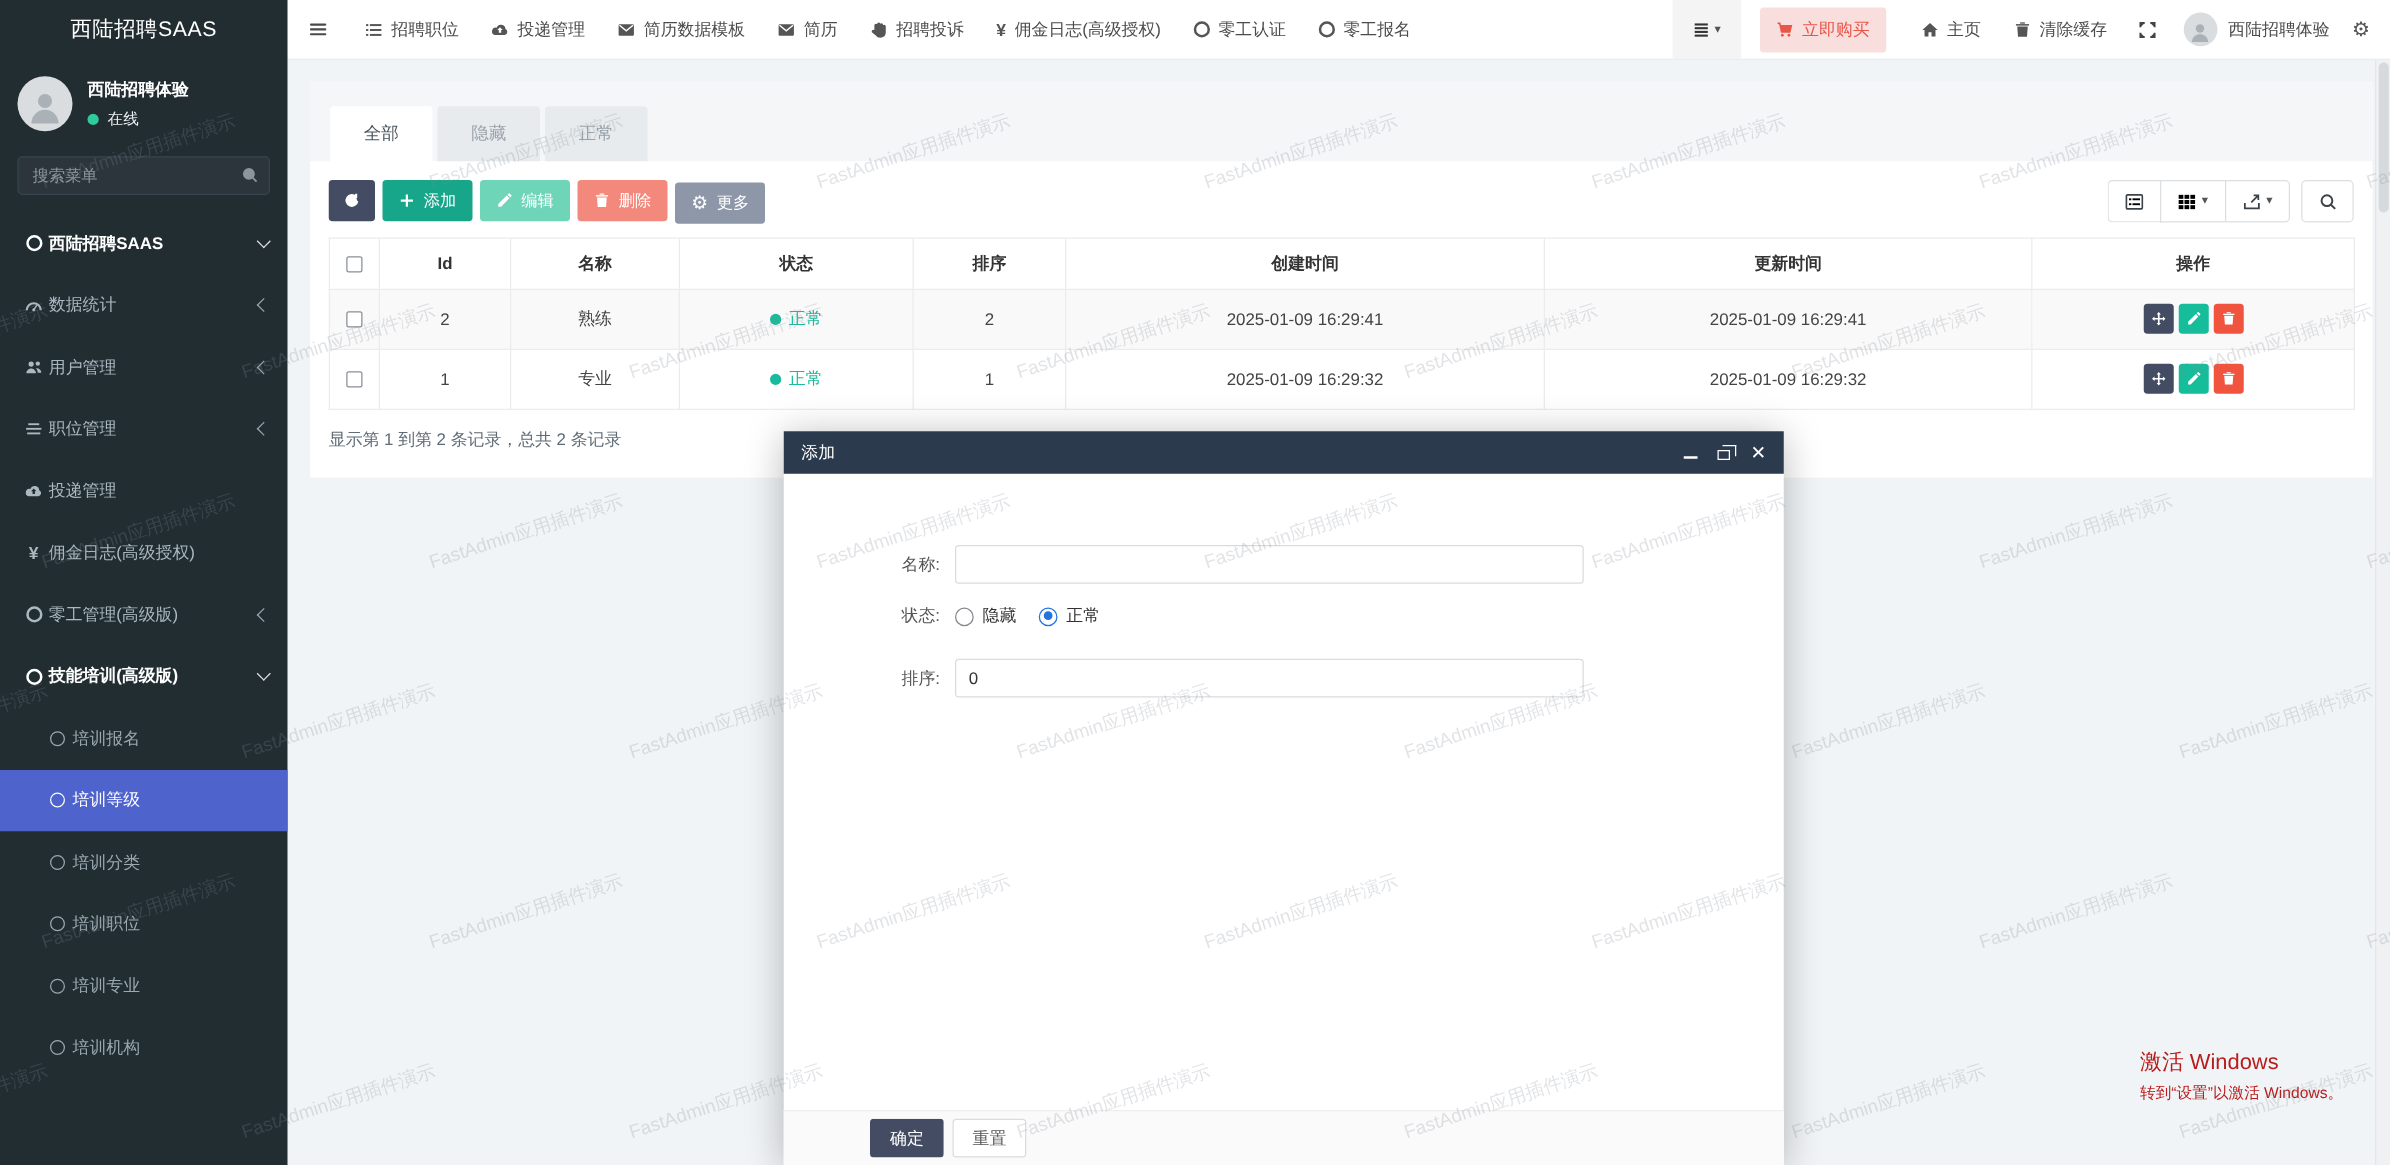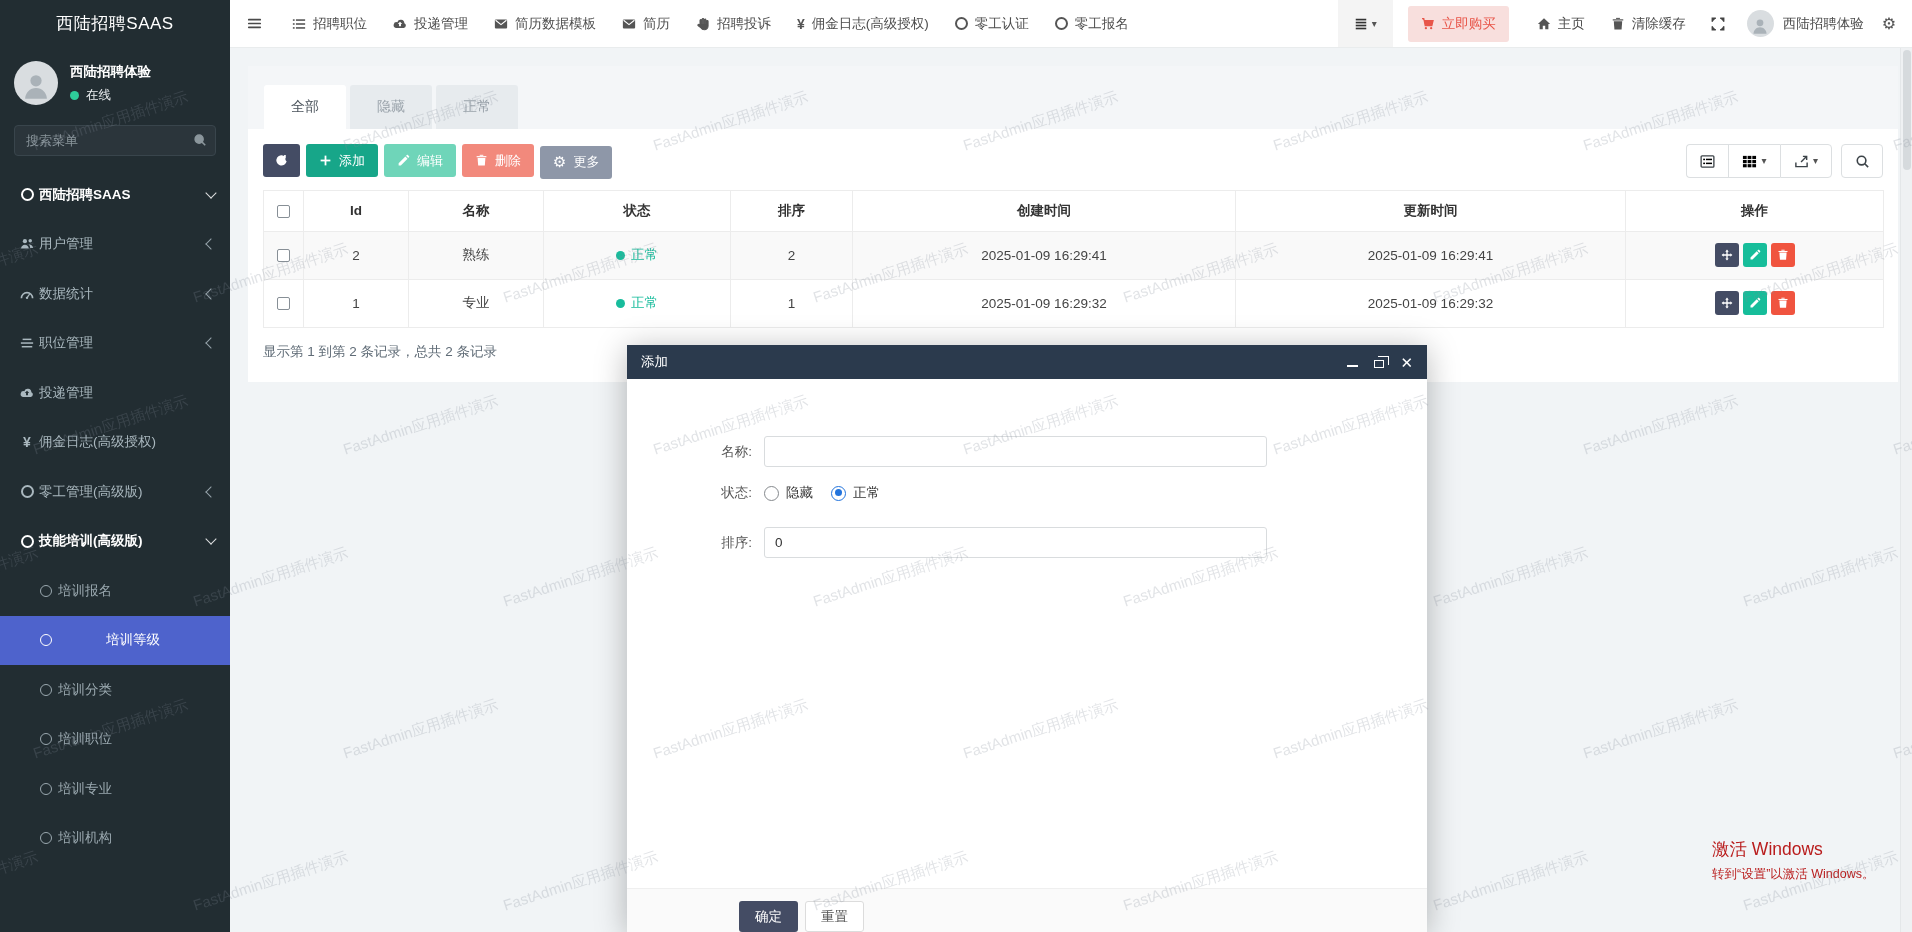--- a/index.html
+++ b/index.html
@@ -20,21 +20,21 @@
   .dot-green { width:9px; height:9px; border-radius:50%; background:#2ecc9a; display:inline-block; }
   #menu-search { margin:10px 14px 4px; position:relative; }
   #menu-search input { width:100%; height:31px; background:#2b353b; border:1px solid #39454c; border-radius:4px; color:#ccd2d6; padding:0 30px 0 11px; font-size:13px; outline:none; font-family:inherit; }
   #menu-search input::placeholder { color:#8b969c; }
   #menu-search .ico { position:absolute; right:9px; top:8px; color:#8b969c; }
   #side-menu { list-style:none; margin-top:14px; }
   #side-menu li { height:49.5px; display:flex; align-items:center; padding:0 15px; color:#aab8bf; cursor:pointer; }
   #side-menu li .mi { width:24px; display:inline-flex; color:inherit; }
   #side-menu li.active-parent { color:#fff; font-weight:bold; }
   #side-menu li.sub { padding-left:34px; color:#9aa8af; }
-  #side-menu li.sub.selected { background:#4e63cc; color:#fff;gap:48px; }
+  #side-menu li.sub.selected { background:#4e63cc; color:#fff; }
   .ring { width:13px; height:13px; border:2px solid currentColor; border-radius:50%; display:inline-block; }
   .ring.thin { width:12px; height:12px; border-width:1.5px; }
   .yen { font-size:14px; font-weight:bold; }
   .chev { margin-left:auto; width:8px; height:8px; border:solid currentColor; border-width:0 0 1.6px 1.6px; display:inline-block; opacity:.85; }
   .chev.left { transform:rotate(45deg); }
   .chev.down { transform:rotate(-45deg); margin-top:-4px; }
 
   
   #navbar { position:absolute; left:230px; top:0; right:0; height:48px; background:#fff; display:flex; align-items:center; border-bottom:1px solid #e9eced; z-index:9; }
   #menu-toggle { padding:0 17px; color:#4a4a4a; cursor:pointer; height:100%; display:flex; align-items:center; }
@@ -101,21 +101,21 @@
   .mc-max::before { content:""; position:absolute; top:-5px; left:2.5px; width:10px; height:8px; border-top:1.5px solid #fff; border-right:1.5px solid #fff; }
   .mc-close { font-size:15px; line-height:1; }
   #modal-body { position:relative; height:509px; }
   .frow { position:absolute; left:0; right:0; display:flex; align-items:center; }
   .flabel { width:137px; text-align:right; padding-right:12px; color:#555; }
   .finput { width:503px; height:31px; border:1px solid #d9dcde; border-radius:3px; padding:0 10px; font-size:13.5px; color:#333; font-family:inherit; outline:none; }
   .radio { width:15px; height:15px; border-radius:50%; border:1.5px solid #85898d; background:#fff; display:inline-block; position:relative; cursor:pointer; }
   .radio.checked { border-color:#2374dd; }
   .radio.checked::after { content:""; position:absolute; left:2.5px; top:2.5px; width:7px; height:7px; border-radius:50%; background:#2374dd; }
   .rlabel { margin:0 18px 0 7px; color:#333; }
-  #modal-footer { position:absolute; left:0; right:0; bottom:0; height:44px; background:#fafafa; border-top:1px solid #efefef; display:flex; align-items:flex-end; padding-left:112px; }
+  #modal-footer { position:absolute; left:0; right:0; bottom:0; height:44px; background:#fafafa; border-top:1px solid #efefef; display:flex; align-items:center; padding-left:69px; }
   .mbtn { height:31px; border-radius:3px; border:1px solid transparent; font-size:13.5px; padding:0 15px; cursor:pointer; font-family:inherit; }
   .mbtn.ok { background:#444c64; color:#fff; margin-right:7px; }
   .mbtn.reset { background:#fff; color:#555; border-color:#dcdcdc; }
 
   
   #scrollstrip { position:absolute; right:0; top:48px; bottom:0; width:12px; background:#eff1f3; border-left:1px solid #e4e7e9; z-index:8; }
   #scrollthumb { position:absolute; top:2px; left:2px; width:8px; height:120px; background:#d6dadd; border-radius:4px; }
   #watermarks { position:absolute; inset:0; overflow:hidden; pointer-events:none; z-index:60; }
   .wm { position:absolute; color:rgba(128,139,152,.24); font-size:15px; transform:rotate(-18deg); white-space:nowrap; }
   #win-activate { position:absolute; left:1712px; top:837px; z-index:40; color:#b91c1c; }
@@ -155,38 +155,38 @@
       <li class="active-parent">
         <span class="ico mi">
           <span class="ring"></span>
         </span>
         <span>西陆招聘SAAS</span>
         <span class="chev down"></span>
       </li>
       <li>
         <span class="ico mi">
           <svg viewBox="0 0 16 16">
+            <path d="M1.6 12.8a6.4 6.4 0 1 1 12.8 0" fill="none" stroke="currentColor" stroke-width="1.9"></path>
+            <path d="M7.3 12l3.3-4.5 1.1.8-3 4.3z"></path>
+            <circle cx="8" cy="12.4" r="1.4"></circle>
+          </svg>
+        </span>
+        <span>数据统计</span>
+        <span class="chev left"></span>
+      </li>
+      <li>
+        <span class="ico mi">
+          <svg viewBox="0 0 16 16">
             <circle cx="5.6" cy="4.8" r="2.4"></circle>
             <path d="M1.2 13.2c0-2.4 2-4.4 4.4-4.4s4.4 2 4.4 4.4z"></path>
             <circle cx="11.7" cy="4.4" r="2"></circle>
             <path d="M11.2 8.6c2.1.2 3.7 2 3.7 4.1h-3.3c0-1.6-.5-3-1.6-4z"></path>
           </svg>
         </span>
         <span>用户管理</span>
-        <span class="chev left"></span>
-      </li>
-      <li>
-        <span class="ico mi">
-          <svg viewBox="0 0 16 16">
-            <path d="M1.6 12.8a6.4 6.4 0 1 1 12.8 0" fill="none" stroke="currentColor" stroke-width="1.9"></path>
-            <path d="M7.3 12l3.3-4.5 1.1.8-3 4.3z"></path>
-            <circle cx="8" cy="12.4" r="1.4"></circle>
-          </svg>
-        </span>
-        <span>数据统计</span>
         <span class="chev left"></span>
       </li>
       <li>
         <span class="ico mi">
           <svg viewBox="0 0 16 16">
             <rect x="3" y="3" width="10" height="1.7"></rect>
             <rect x="1" y="7.2" width="14" height="1.7"></rect>
             <rect x="2" y="11.4" width="12" height="1.7"></rect>
           </svg>
         </span>

